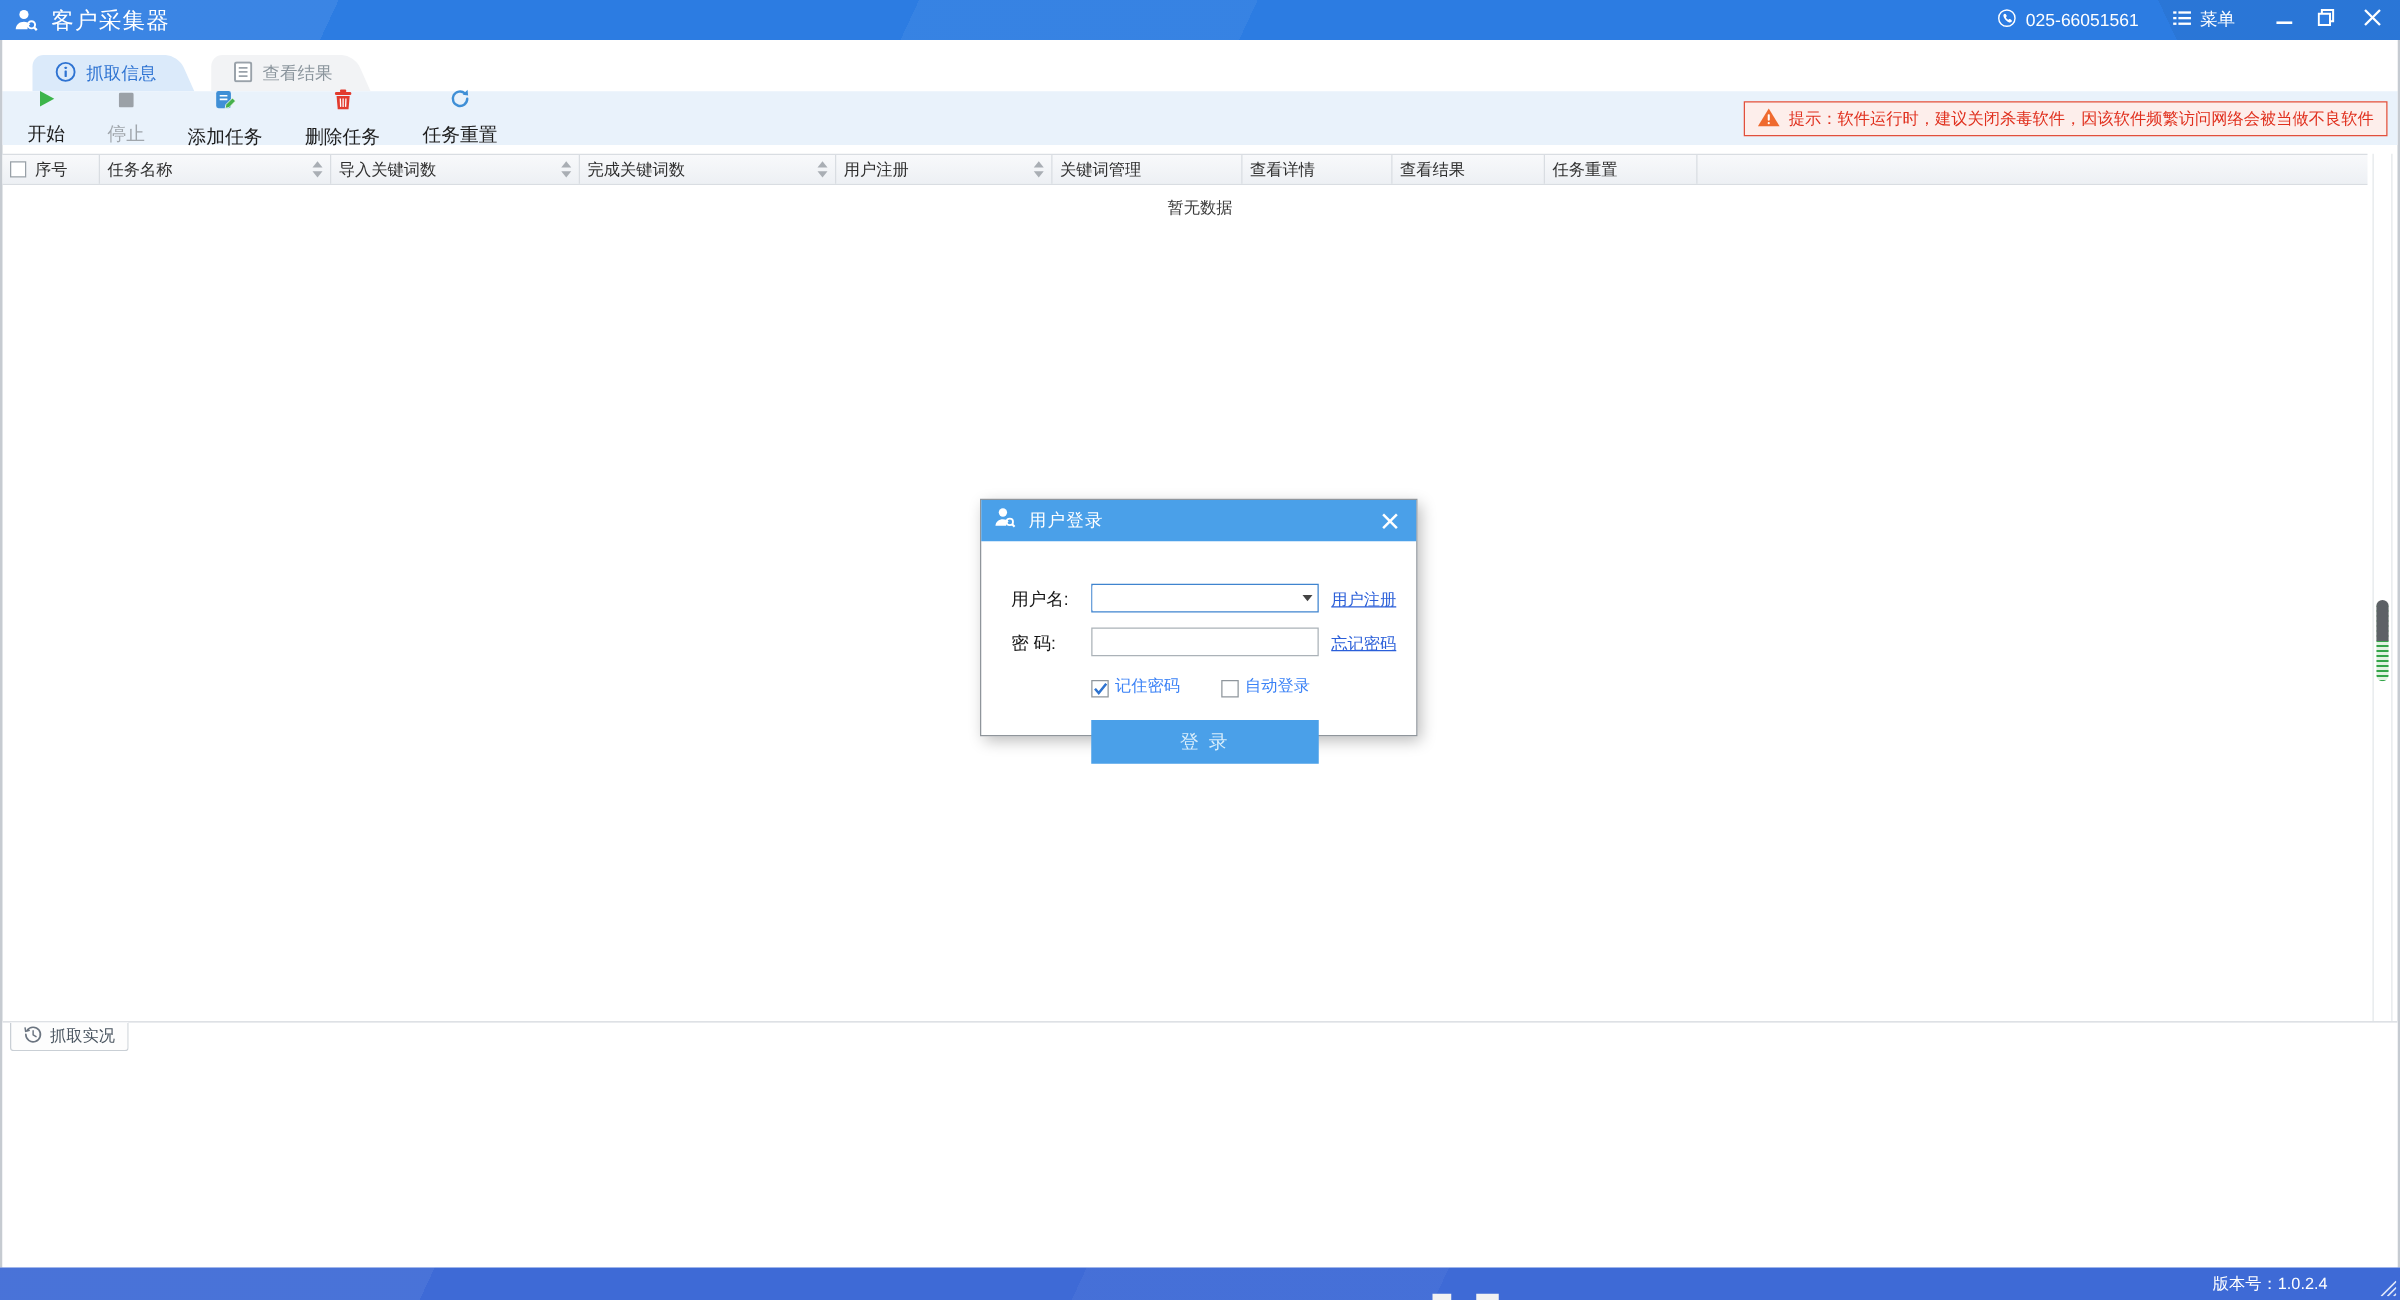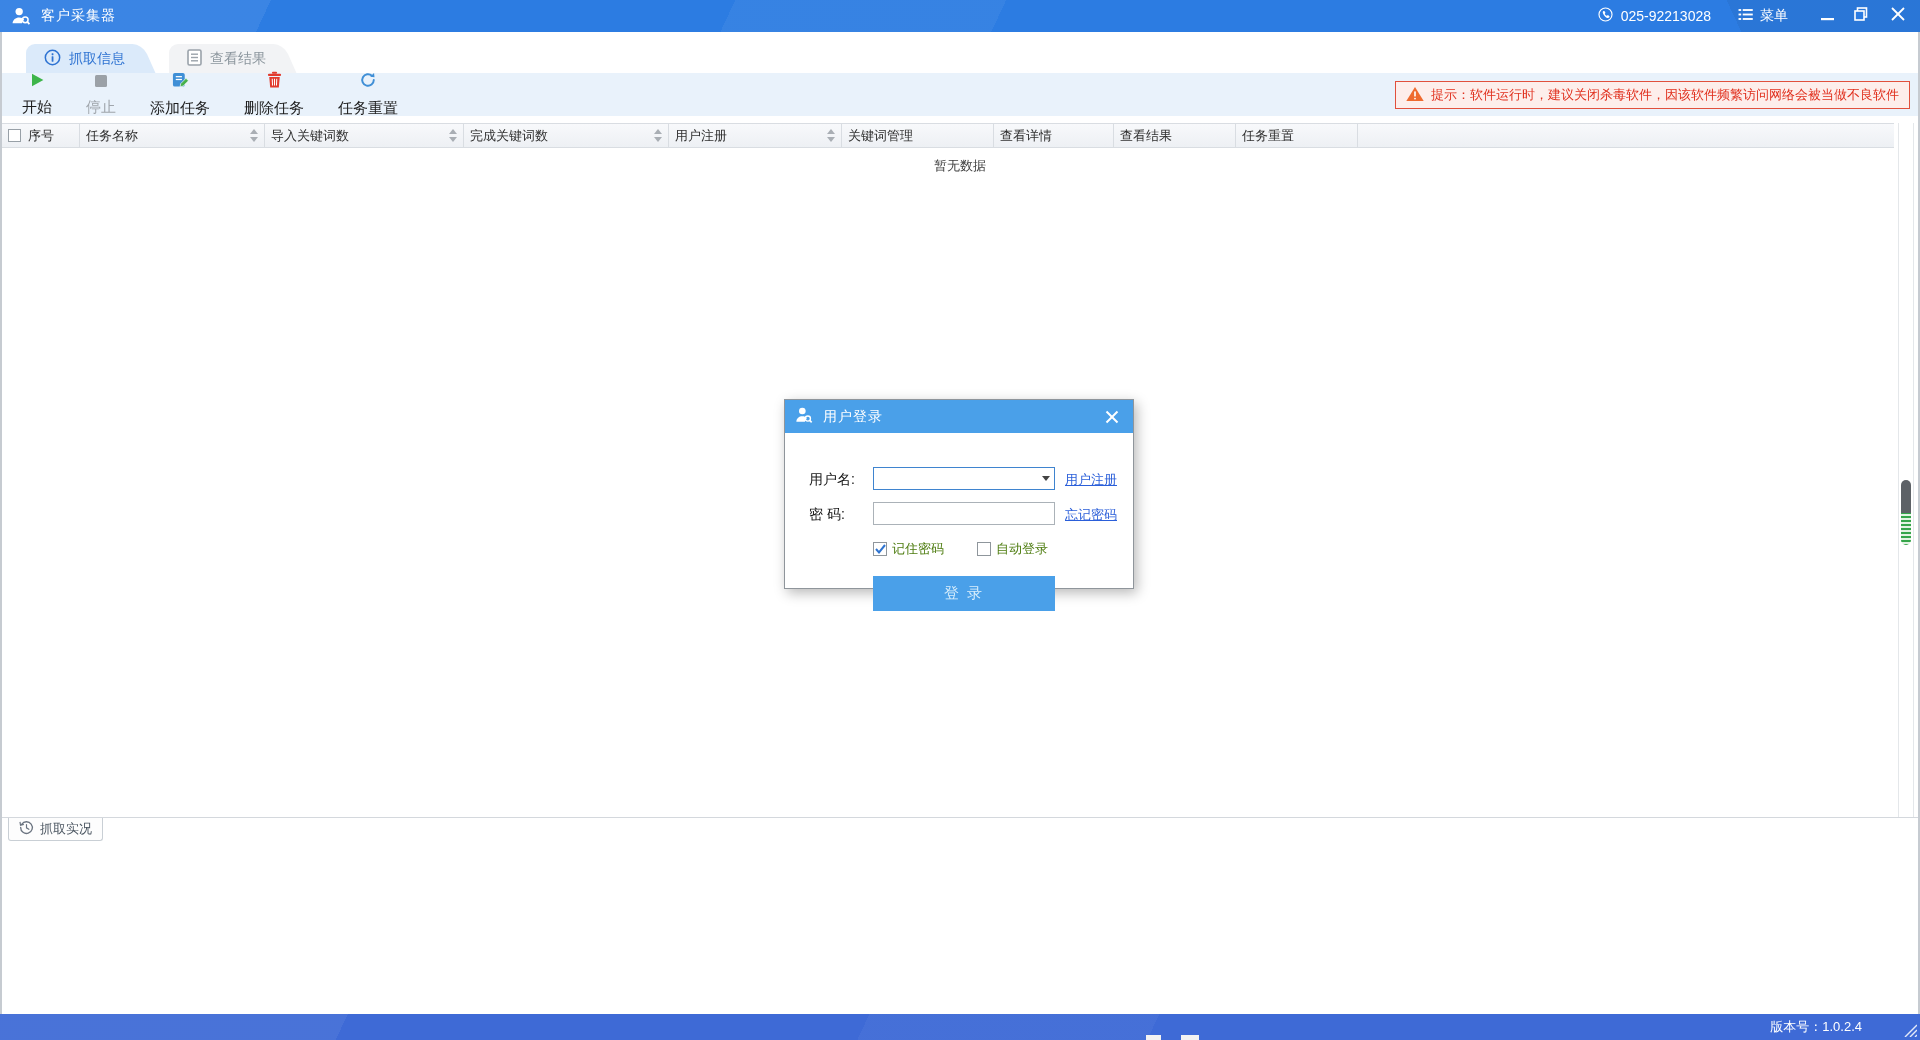--- a/index.html
+++ b/index.html
@@ -6,21 +6,21 @@
   *{box-sizing:border-box;}
   .window{position:relative;width:1920px;height:1040px;overflow:hidden;background:#fff;
     font-family:"Liberation Sans","DejaVu Sans",sans-serif;-webkit-font-smoothing:antialiased;}
 
   
   .titlebar{position:absolute;top:0;left:0;right:0;height:32px;background:#2c7ce2;
     background-image:linear-gradient(115deg,rgba(255,255,255,.07) 0 14%,rgba(255,255,255,0) 14% 38%,rgba(255,255,255,.05) 38% 52%,rgba(255,255,255,0) 52%),
                      linear-gradient(245deg,rgba(0,0,0,.05) 0 10%,rgba(0,0,0,0) 10%);
     display:flex;align-items:center;color:#fff;z-index:20;}
   .titlebar .app-ic{margin-left:10px;width:22px;height:22px;}
-  .app-title{margin-left:9px;font-size:14px;letter-spacing:1px;text-align:right;}
+  .app-title{margin-left:9px;font-size:18px;letter-spacing:1px;text-align:right;}
   .tb-right{margin-left:auto;display:flex;align-items:center;}
   .phone-wrap{display:flex;align-items:center;gap:7px;font-size:14px;}
   .menu-wrap{display:flex;align-items:center;gap:6px;font-size:14px;margin-left:26px;cursor:default;text-align:center;}
   .win-btns{display:flex;align-items:center;margin-left:22px;}
   .win-btn{width:34px;height:32px;display:flex;align-items:center;justify-content:center;cursor:default;}
   .win-btn.close{width:40px;margin-right:2px;}
 
   
   .app-body{position:absolute;top:32px;bottom:26px;left:0;right:0;background:#fff;
     border-left:2px solid #c6cbd1;border-right:2px solid #c6cbd1;}
@@ -89,21 +89,21 @@
   .lbl-pass{left:24px;top:106px;}
   .combo{position:absolute;left:88px;top:67px;width:182px;height:23px;border:1px solid #3f84cf;background:#fff;display:flex;align-items:center;}
   .combo input{flex:1;min-width:0;border:none;outline:none;height:19px;padding:0 4px;font-size:13px;font-family:inherit;}
   .combo-btn{width:17px;height:100%;display:flex;align-items:center;justify-content:center;}
   .combo-arrow{width:0;height:0;border-left:4px solid transparent;border-right:4px solid transparent;border-top:5px solid #444;}
   .pass-input{position:absolute;left:88px;top:102px;width:182px;height:23px;border:1px solid #abb2b8;background:#fff;padding:0 5px;font-size:13px;font-family:inherit;outline:none;}
   .dlg-link{position:absolute;font-size:13px;color:#2b5fd9;text-decoration:underline;cursor:default;}
   .link-reg{left:280px;top:71px;}
   .link-forgot{left:280px;top:106px;}
   .cb-row{position:absolute;left:88px;top:140px;display:flex;align-items:center;gap:33px;}
-  .cb-item{display:flex;align-items:center;gap:5px;font-size:13px;color:#4d7c0f;}
+  .cb-item{display:flex;align-items:flex-end;gap:5px;font-size:13px;color:#3b82f6;}
   .checkbox{width:14px;height:14px;border:1px solid #8f969c;background:#fff;display:inline-flex;align-items:center;justify-content:center;flex:none;}
   .checkbox svg{display:none;}
   .checkbox.checked svg{display:block;}
   .login-btn{position:absolute;left:88px;top:176px;width:182px;height:35px;background:#4aa0e9;border:none;
     color:#d9eefb;font-size:15px;letter-spacing:2px;font-family:inherit;cursor:default;}
 </style>
 </head>
 <body>
 
 <div class="window">
@@ -120,21 +120,21 @@
     <span class="app-title">客户采集器</span>
 
     <div class="tb-right">
       <div class="phone-wrap">
         <span>
           <svg viewBox="0 0 24 24" width="17" height="17">
               <circle cx="12" cy="12" r="9.2" fill="none" stroke="#fff" stroke-width="1.6"></circle>
               <path d="M8.4 7.8c.9-.9 1.9-.9 2.4-.1l.8 1.1c.4.6.2 1.3-.3 1.8-.5.5-.4 1.1.7 2.2 1.1 1.1 1.7 1.2 2.2.7.5-.5 1.2-.7 1.8-.3l1.1.8c.8.5.8 1.5-.1 2.4-1 1-3.2.8-5.7-1.7s-3.9-5.9-2.9-6.9z" fill="#fff"></path>
             </svg>
         </span>
-        <span>025-92213028</span>
+        <span>025-66051561</span>
       </div>
       <div class="menu-wrap">
         <span>
           <svg viewBox="0 0 22 22" width="17" height="17" fill="#fff">
               <rect x="2" y="4" width="3.4" height="2.4"></rect>
               <rect x="7.4" y="4" width="13" height="2.4"></rect>
               <rect x="2" y="9.8" width="3.4" height="2.4"></rect>
               <rect x="7.4" y="9.8" width="13" height="2.4"></rect>
               <rect x="2" y="15.6" width="3.4" height="2.4"></rect>
               <rect x="7.4" y="15.6" width="13" height="2.4"></rect>

